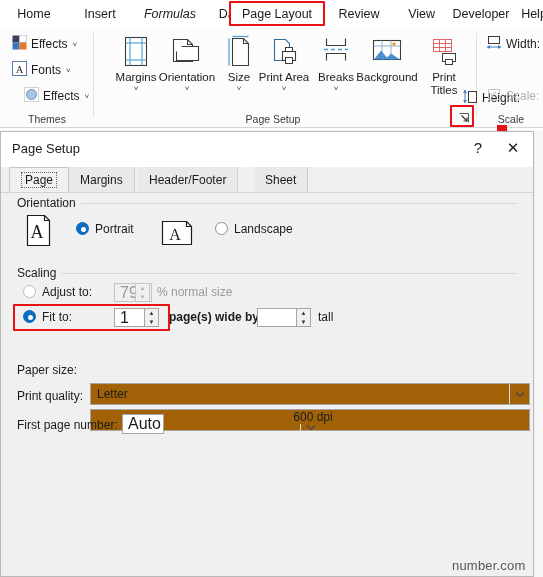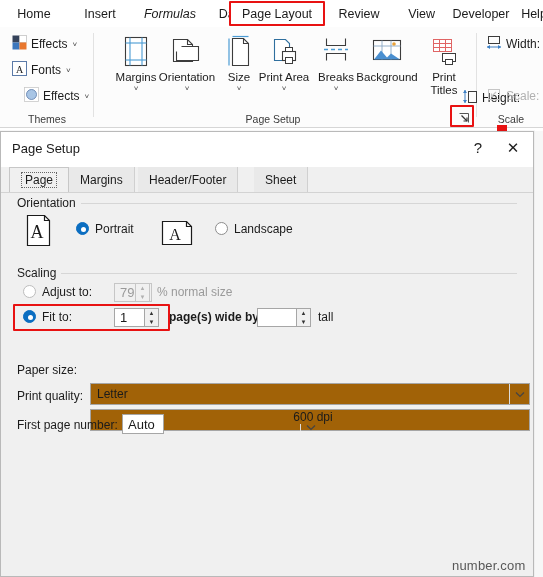--- a/index.html
+++ b/index.html
@@ -107,21 +107,21 @@
     content:""; position:absolute; left:3.5px; top:3.5px;
     width:5px; height:5px; border-radius:50%; background:#fff;
   }
   .radio.dim { border:1px solid #bdbdbd; }
 
   .lbl { position:absolute; font-size:12px; color:#1b1b1b; white-space:nowrap; }
   .lbl.dim { color:#9a9a9a; }
 
   .field {
     position:absolute; background:#fff; border:1px solid #a6a6a6;
-    font-size:13px; color:#1b1b1b; display:flex; align-items:center;
+    font-size:16px; color:#1b1b1b; display:flex; align-items:center;
     padding-left:5px;
   }
   .field.dim { background:#f0f0f0; border:1px solid #c6c6c6; color:#9a9a9a; }
 
   .spin {
     position:absolute; width:15px; background:#f0f0f0; border:1px solid #a6a6a6;
     display:flex; flex-direction:column;
   }
   .spin.dim { border:1px solid #c6c6c6; }
   .spin i {

